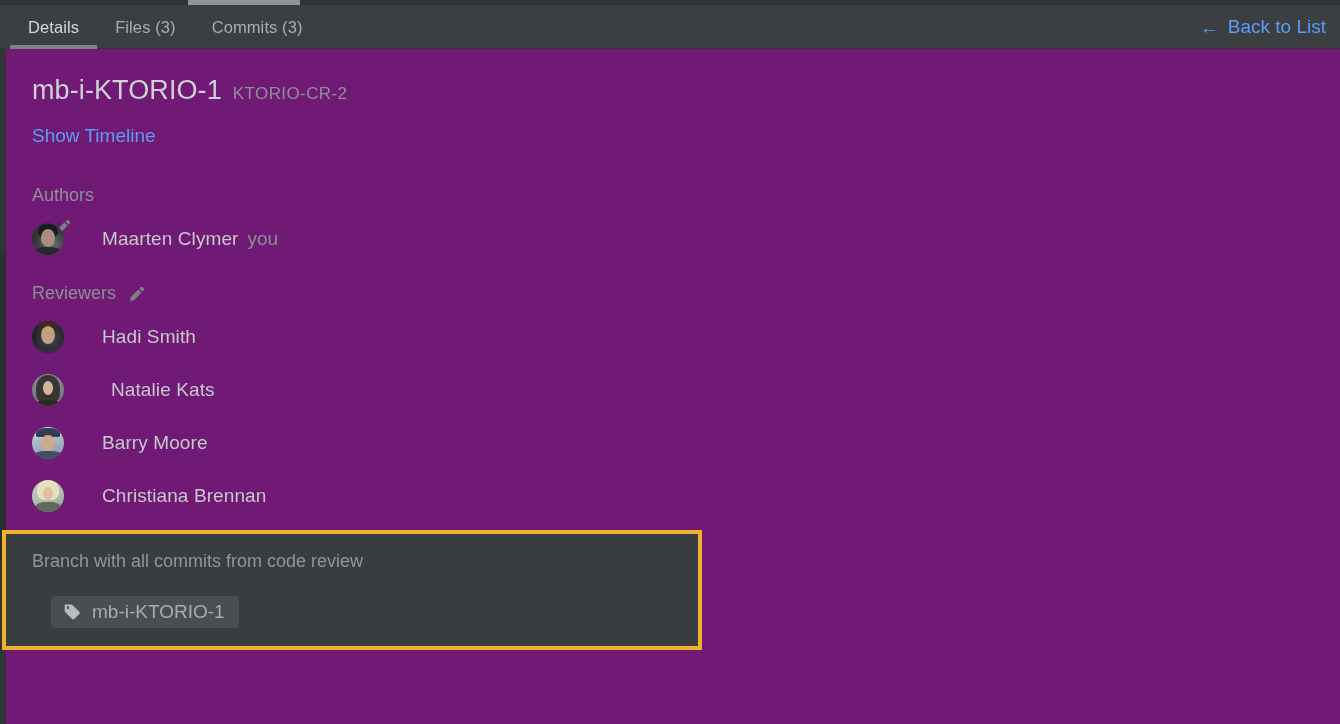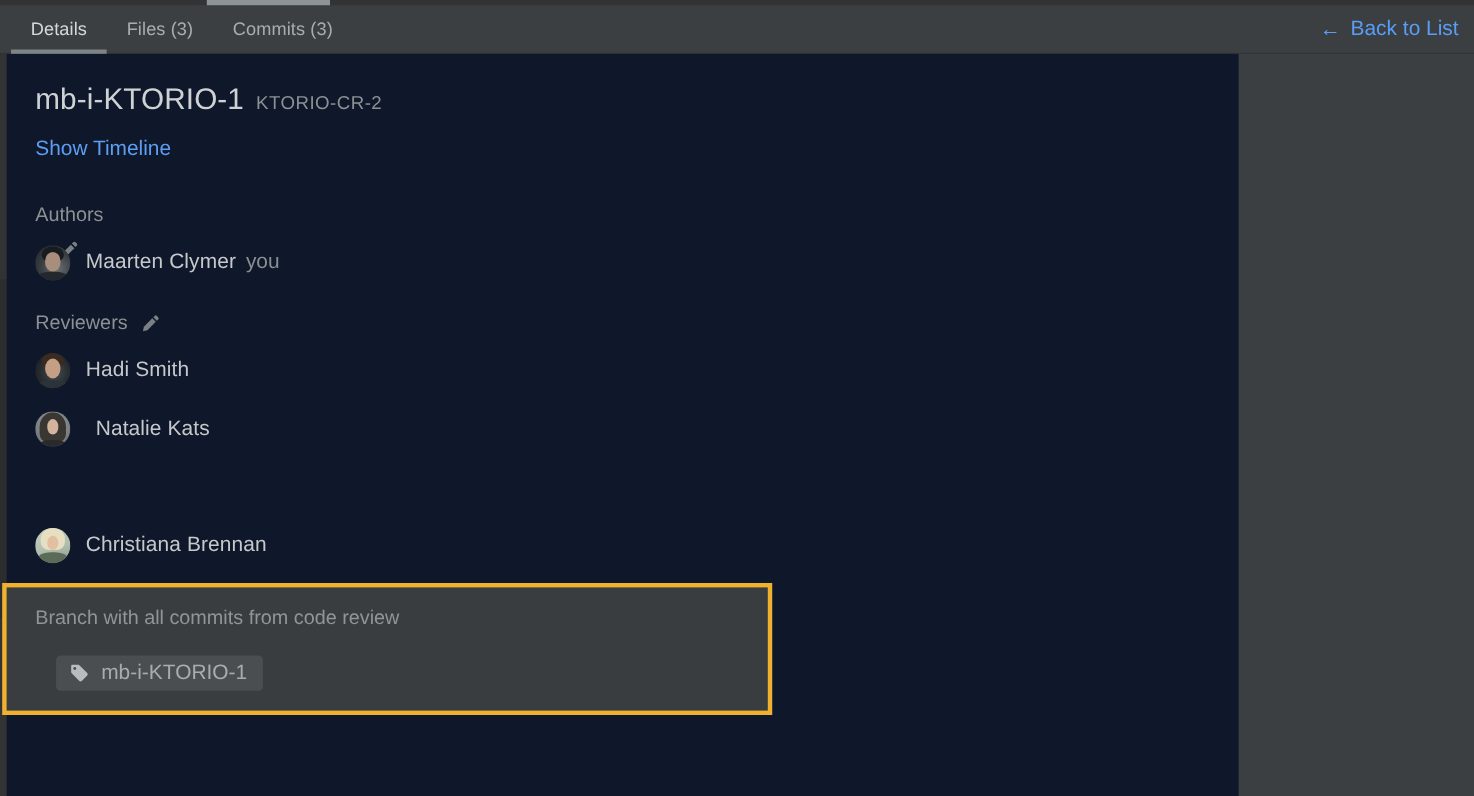--- a/index.html
+++ b/index.html
@@ -114,23 +114,23 @@
     width: 6px;
     height: 308px;
     background: #2b2d2f;
   }
 
   
   .content {
     position: absolute;
     top: 49px;
     left: 6px;
-    width: 1120px;
+    width: 1334px;
     height: 675px;
-    background: #0f172a;
+    background: #701a75;
   }
 
   .title-row {
     position: absolute;
     left: 26px;
     top: 26px;
     display: flex;
     align-items: baseline;
     gap: 11px;
   }
@@ -186,20 +186,21 @@
     height: 32px;
     border-radius: 50%;
     overflow: hidden;
     flex: 0 0 auto;
     position: relative;
   }
   .person-name {
     font-size: 19px;
     color: #c6c9cb;
     letter-spacing: 0.1px;
+    margin-left: 24px;
   }
   .person-you {
     font-size: 19px;
     color: #8a8f92;
     margin-left: -5px;
   }
 
   .p-author  { top: 174px; }
   .p-rev-0   { top: 272px; }
   .p-rev-1   { top: 325px; gap: 23px; }
@@ -367,20 +368,30 @@
       <span class="person-avatar av-natalie">
         <span class="av-inner">
             <span class="av-hair"></span>
             <span class="av-face"></span>
             <span class="av-body"></span>
           </span>
       </span>
       <span class="person-name">Natalie Kats</span>
     </div>
 
+    <div class="person p-rev-2">
+      <span class="person-avatar av-barry">
+        <span class="av-inner">
+            <span class="av-hair"></span>
+            <span class="av-face"></span>
+            <span class="av-body"></span>
+          </span>
+      </span>
+      <span class="person-name">Barry Moore</span>
+    </div>
 
     <div class="person p-rev-3">
       <span class="person-avatar av-christiana">
         <span class="av-inner">
             <span class="av-hair"></span>
             <span class="av-face"></span>
             <span class="av-body"></span>
           </span>
       </span>
       <span class="person-name">Christiana Brennan</span>

